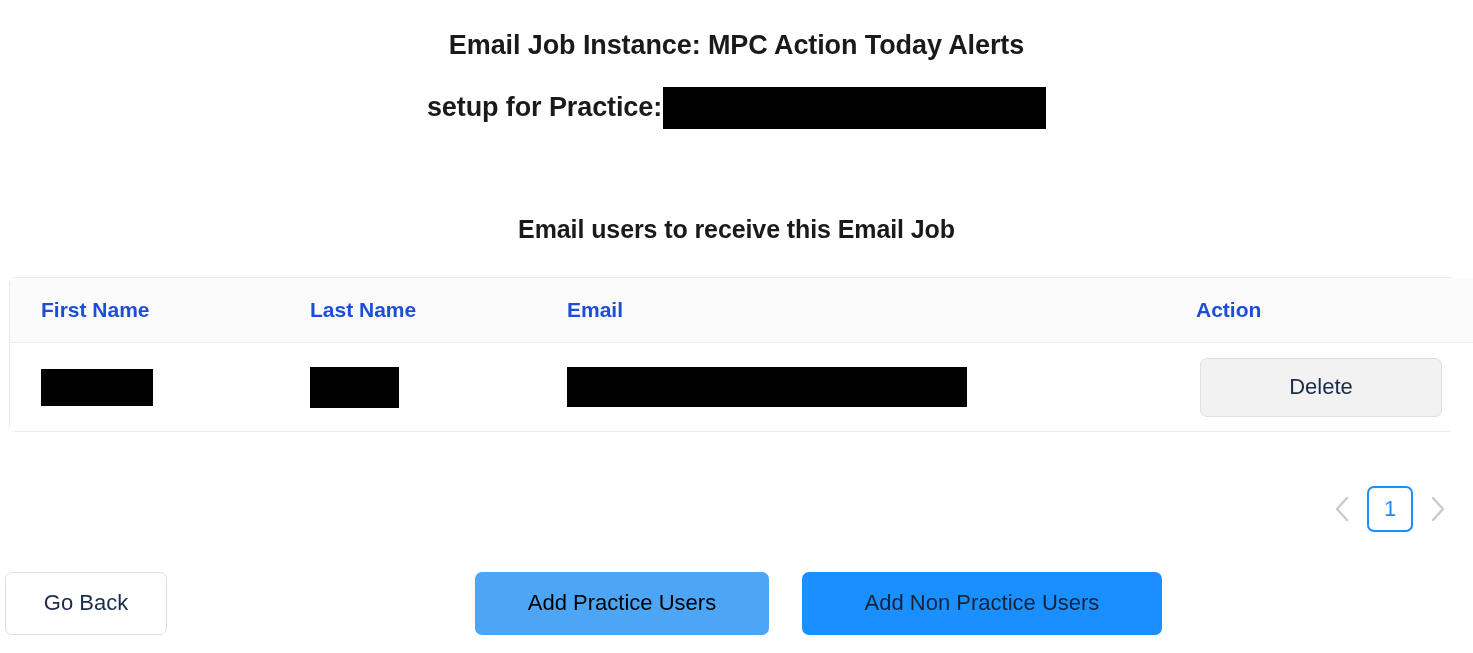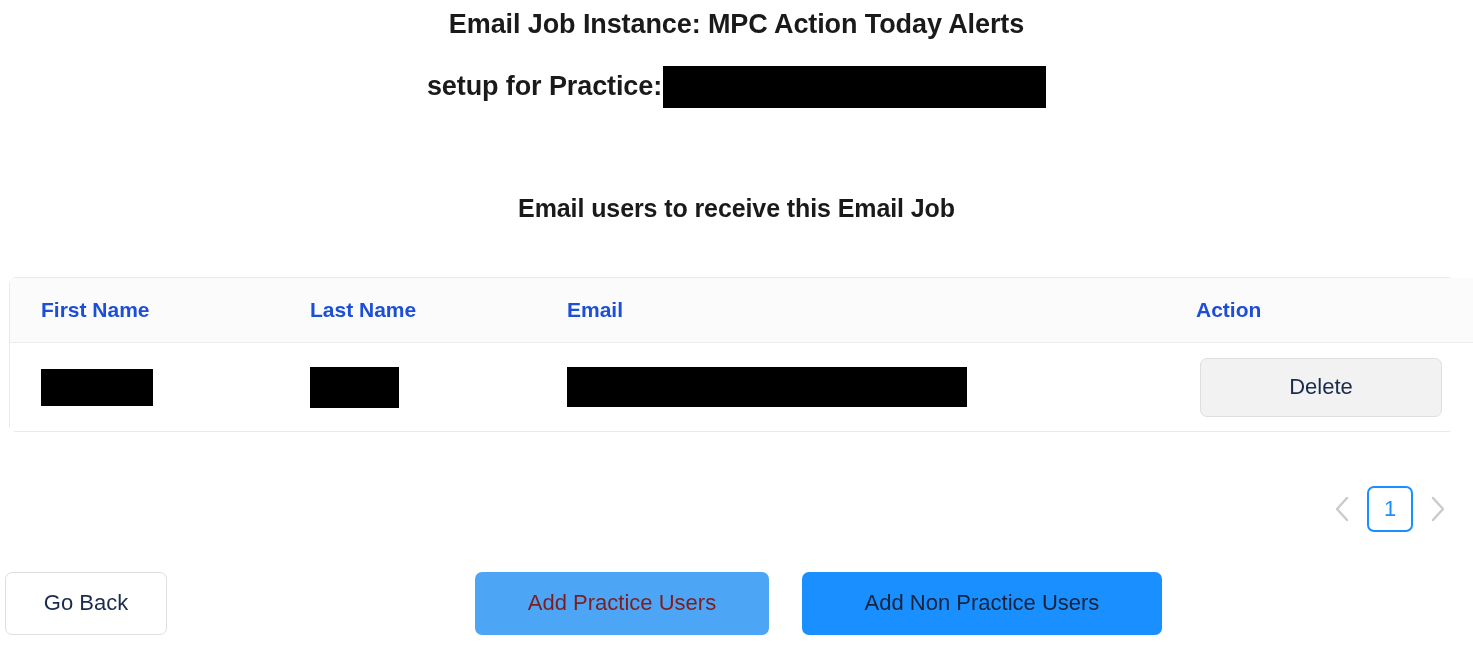--- a/index.html
+++ b/index.html
@@ -16,22 +16,22 @@
     overflow: hidden;
   }
 
   
   .page-heading {
     text-align: center;
     font-size: 27px;
     font-weight: 600;
     line-height: 44px;
     color: #1a1a1a;
-    margin: 0;
-    padding-top: 2px;
+    margin: 12px;
+    padding-top: 11px;
     letter-spacing: -0.1px;
   }
   .heading-line-2 {
     display: block;
     margin-top: 18px;
   }
   .redact {
     display: inline-block;
     background: #000000;
     vertical-align: middle;
@@ -186,21 +186,21 @@
     border: 1px solid #dfdfe0;
     color: #1b2b4b;
   }
   .btn-add-practice {
     left: 475px;
     top: 4px;
     width: 294px;
     padding: 20px 0 21px 0;
     background: #4da6f5;
     border: none;
-    color: #7f1d1d;
+    color: #000000;
   }
   .btn-add-nonpractice {
     left: 802px;
     top: 4px;
     width: 360px;
     padding: 20px 0 21px 0;
     background: #1a8fff;
     border: none;
     color: #17233c;
   }

